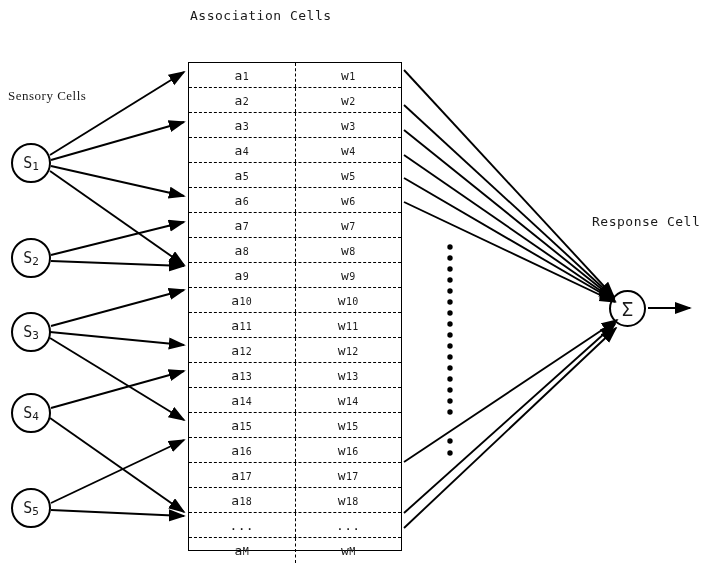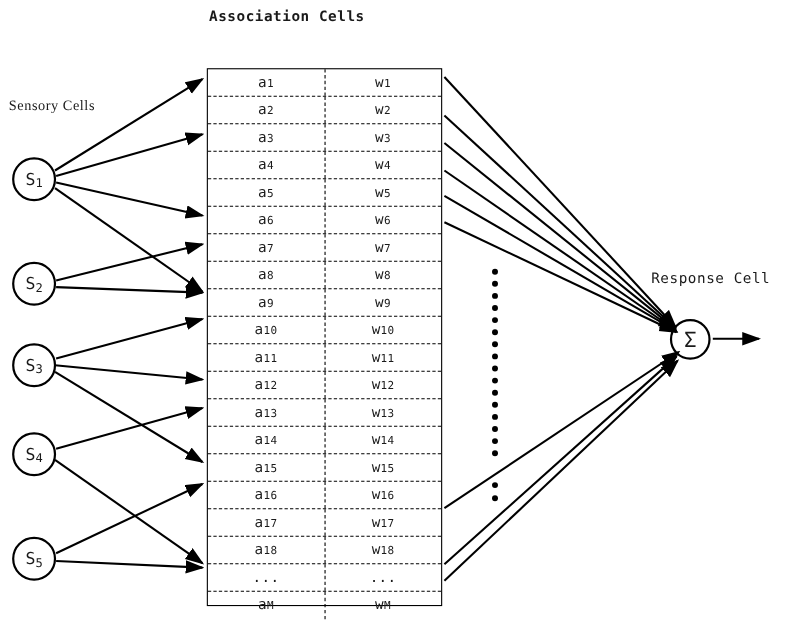--- a/index.html
+++ b/index.html
@@ -10,23 +10,23 @@
     font-family:"DejaVu Sans Mono","Liberation Mono",monospace;
     overflow:hidden;
   }
   .lbl{
     position:absolute;
     color:#1a1a1a;
     font-size:13px;
     letter-spacing:0.5px;
     white-space:nowrap;
   }
-  #title-assoc{ left:190px; top:8px;font-weight:bold; }
+  #title-assoc{ left:190px; top:8px; }
   #title-sensory{ left:8px; top:88px;font-family:Liberation Serif, serif; }
-  #title-response{ left:592px; top:214px;margin-top:32px; }
+  #title-response{ left:592px; top:214px; }
 
   
   #assoc-table{
     position:absolute;
     left:188px; top:62px;
     width:214px; height:489px;
     border:1.6px solid #000;
     box-sizing:border-box;
     background:transparent;
   }

